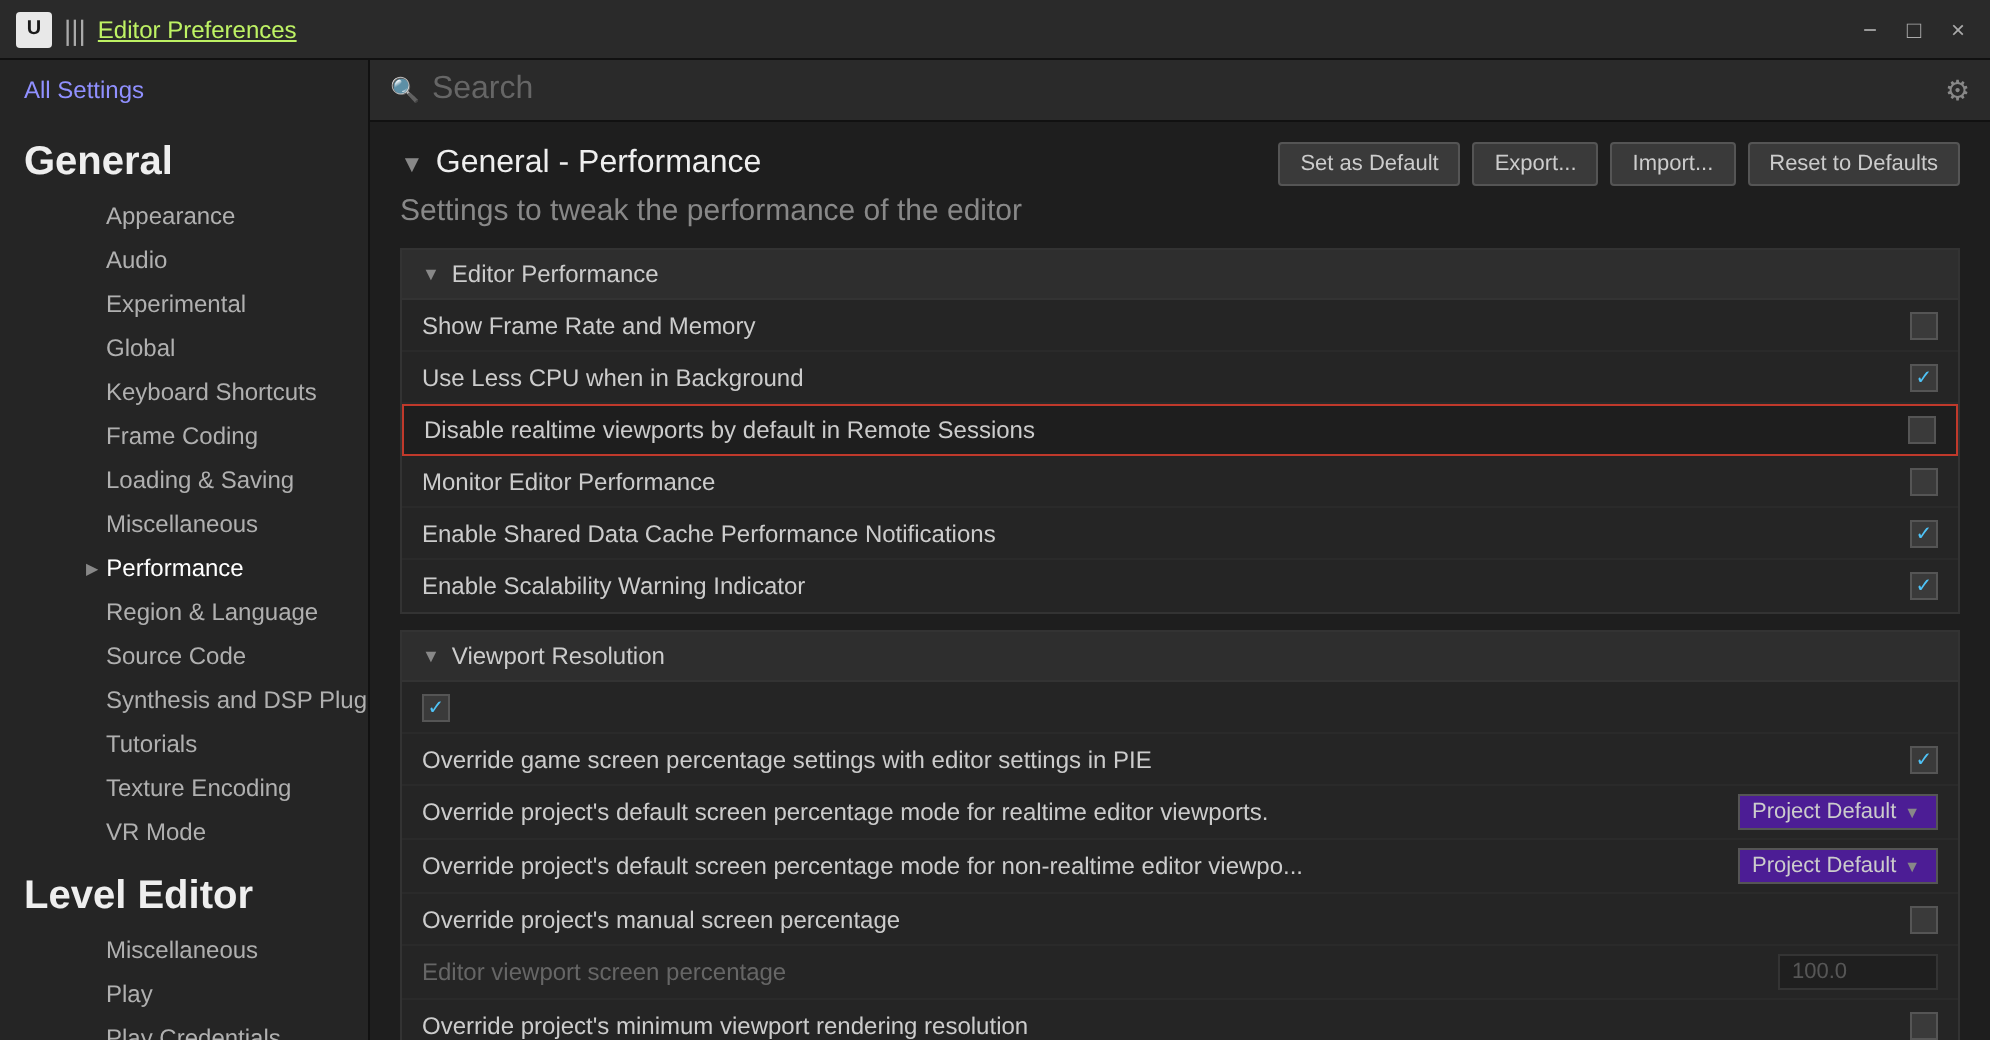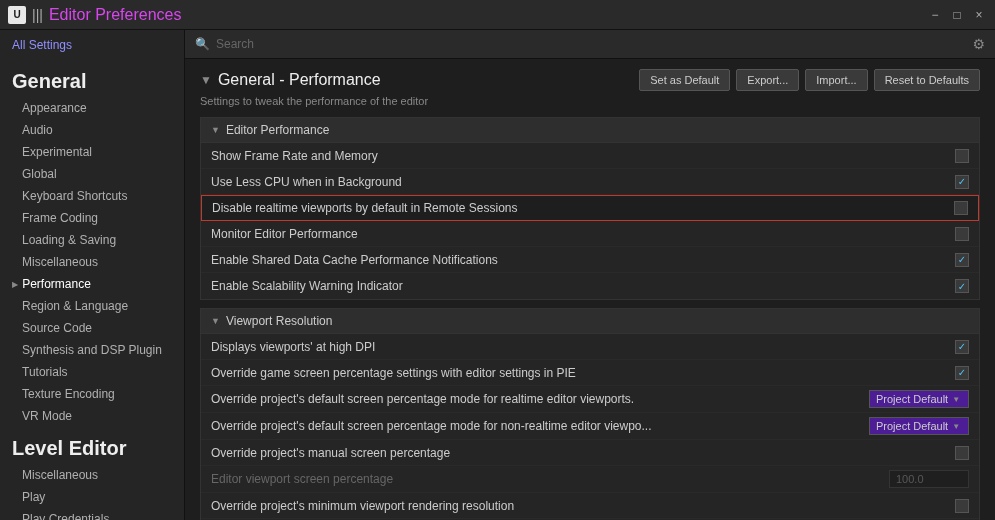--- a/index.html
+++ b/index.html
@@ -36,23 +36,24 @@
       font-size: 10px;
       font-weight: bold;
       color: #1a1a1a;
     }
     .titlebar-menu-icon {
       color: #aaa;
       font-size: 14px;
       cursor: pointer;
     }
     .titlebar-title {
-      color: #d946ef;
-      font-size: 16px;
-      flex: 1;
+      color: #bef264;
+      font-size: 12px;
+      flex: 1;
+      text-decoration: underline;
     }
     .titlebar-controls {
       display: flex;
       gap: 6px;
     }
     .titlebar-btn {
       width: 16px;
       height: 16px;
       display: flex;
       align-items: center;
@@ -90,20 +91,21 @@
       color: #eee;
       font-size: 20px;
       font-weight: bold;
     }
     .sidebar-item {
       padding: 4px 12px 4px 22px;
       color: #b0b0b0;
       cursor: pointer;
       font-size: 12px;
       white-space: nowrap;
+      margin-left: 31px;
     }
     .sidebar-item.active { color: #fff; }
     .sidebar-item.has-arrow {
       padding-left: 12px;
       display: flex;
       align-items: center;
       gap: 4px;
     }
     .arrow-icon { font-size: 8px; color: #888; }
     
@@ -123,21 +125,21 @@
       gap: 6px;
       border-bottom: 1px solid #111;
       flex-shrink: 0;
     }
     .search-icon { color: #888; font-size: 12px; }
     .search-input {
       background: transparent;
       border: none;
       outline: none;
       color: #eab308;
-      font-size: 12px;
+      font-size: 16px;
       flex: 1;
     }
     .search-input::placeholder { color: #666; }
     .settings-gear {
       color: #888;
       cursor: pointer;
       font-size: 14px;
     }
     
     .content-scroll {
@@ -158,21 +160,21 @@
     .section-title {
       display: flex;
       align-items: center;
       gap: 6px;
       font-size: 16px;
       color: #eee;
       font-weight: normal;
     }
     .section-title-arrow { color: #888; font-size: 12px; }
     .section-subtitle {
-      font-size: 11px;
+      font-size: 15px;
       color: #888;
       margin-bottom: 10px;
     }
     .action-buttons {
       display: flex;
       gap: 6px;
     }
     .action-btn {
       background: #3a3a3a;
       border: 1px solid #555;
@@ -386,21 +388,20 @@
         </div>
       </div>
 
       <div class="subsection">
         <div class="subsection-header">
           <span class="subsection-arrow">▼</span>
           <span>Viewport Resolution</span>
         </div>
 
         <div class="setting-row">
-          <span class="setting-label">Displays viewports' at high DPI</span>
           <div class="setting-control">
             <div class="checkbox checked"></div>
           </div>
         </div>
 
         <div class="setting-row">
           <span class="setting-label">Override game screen percentage settings with editor settings in PIE</span>
           <div class="setting-control">
             <div class="checkbox checked"></div>
           </div>

